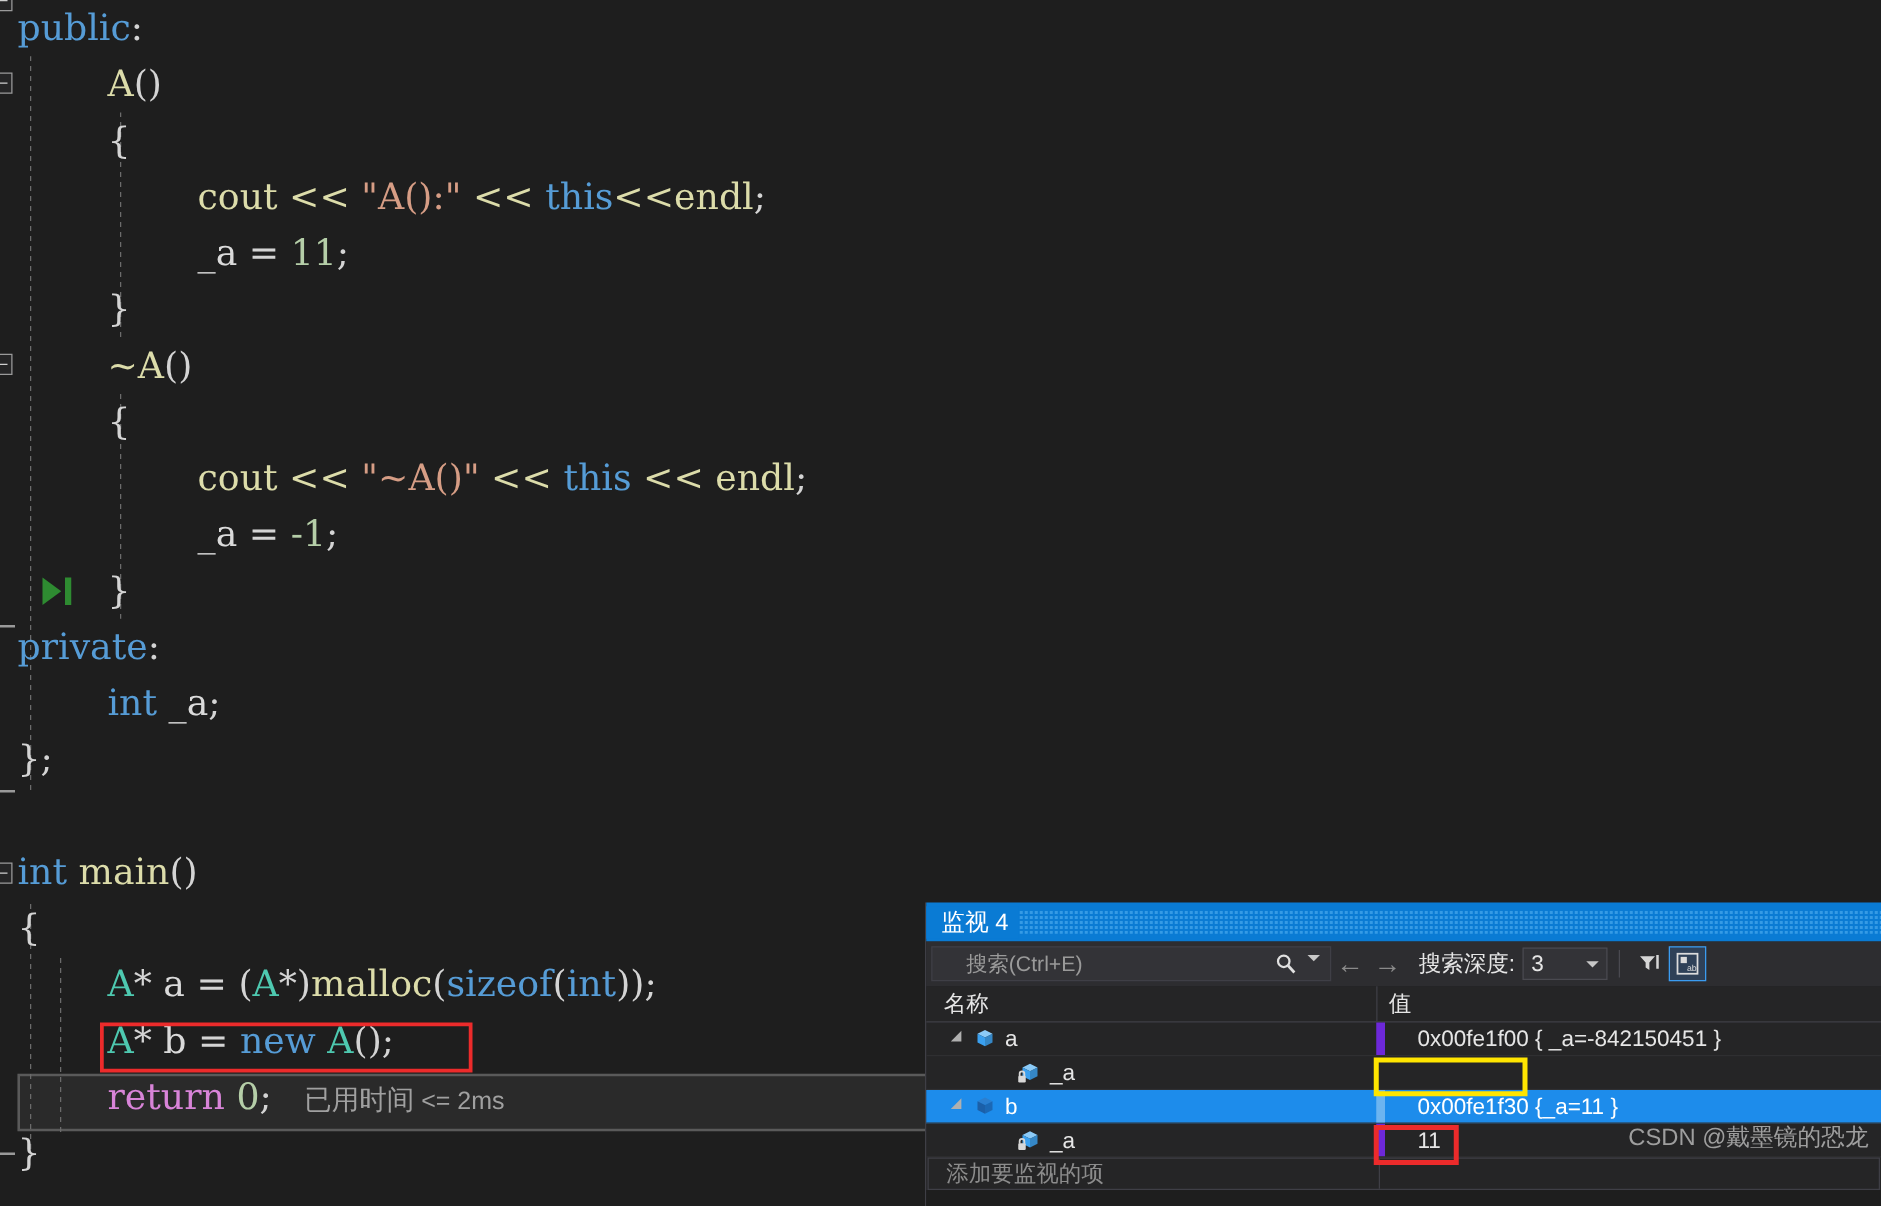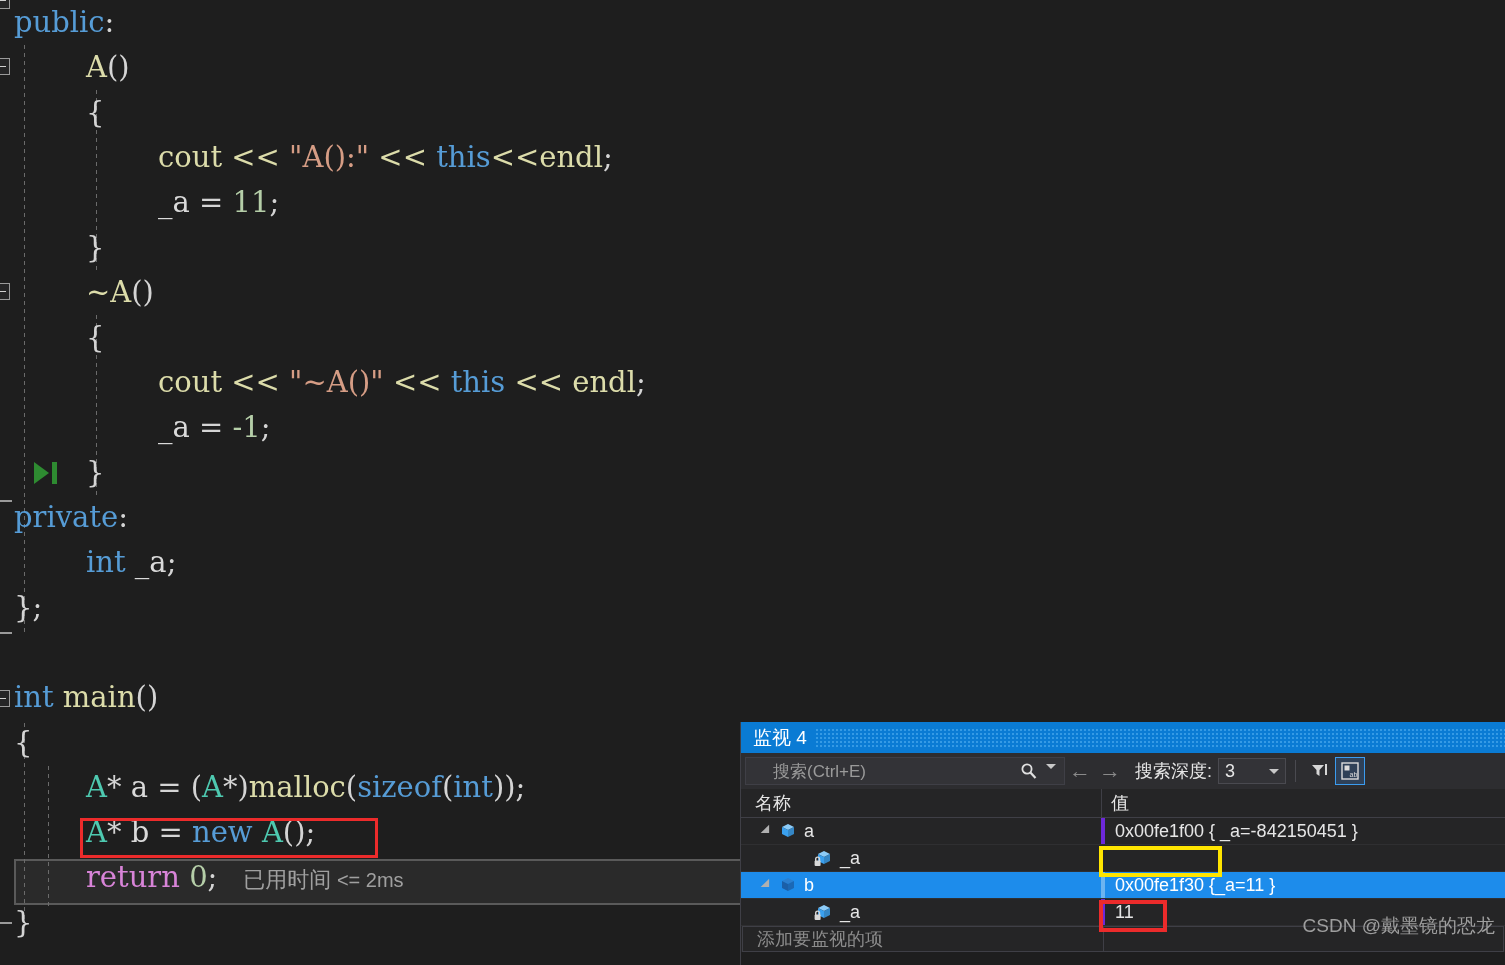--- a/index.html
+++ b/index.html
@@ -195,22 +195,22 @@
 
   #watch-rows { flex: 1 1 auto; position: relative; }
   .watch-row {
     height: 27px;
     display: flex; align-items: center;
     border-bottom: 1px solid #2f2f31;
     position: relative;
   }
   .watch-row.selected { background: #1d8ceb; }
   .wr-name { width: 360px; display: flex; align-items: center; position: relative; height: 100%; }
-  .wr-value { flex: 1; padding-left: 10px; color: #e6e6e6; font-size: 18px;
-              font-family:"Liberation Sans",sans-serif; border-left: 4px solid #6d28d9;
+  .wr-value { flex: 1; padding-left: 26px; color: #e6e6e6; font-size: 18px;
+              font-family:"Liberation Sans",sans-serif; border-left: 7px solid #6d28d9;
               height: 100%; display: flex; align-items: center; }
   .watch-row.selected .wr-value { color: #ffffff; border-left-color: #6cb4f0; }
   .wr-label { color: #e6e6e6; font-size: 18px; font-family:"Liberation Sans",sans-serif; }
   .watch-row.selected .wr-label { color: #ffffff; }
   .expander {
     width: 20px; margin-left: 16px;
     display: flex; align-items: center; justify-content: center;
   }
   .expander .tri-down {
     width: 0; height: 0;
@@ -236,21 +236,21 @@
   }
   #add-watch-row .col-divider { left: 360px; }
 
   
   .anno-box { position: absolute; pointer-events: none; }
   #yellow-box { border: 4px solid #ffe500; }
   #red-box-11 { border: 4px solid #ec2b2b; }
 
   #csdn-watermark {
     position: absolute;
-    right: 10px; bottom: 26px;
+    right: 10px; bottom: 42px;
     color: #9e9e9e; font-size: 19px;
     font-family: "Liberation Sans", sans-serif;
     z-index: 5;
   }
   #watch-bottom-strip {
     height: 22px; background: #1e1e1e; flex: 0 0 auto;
   }
 
   #vscroll-thumb {
     position: absolute; right: 0; top: 735px; width: 6px; height: 130px;

